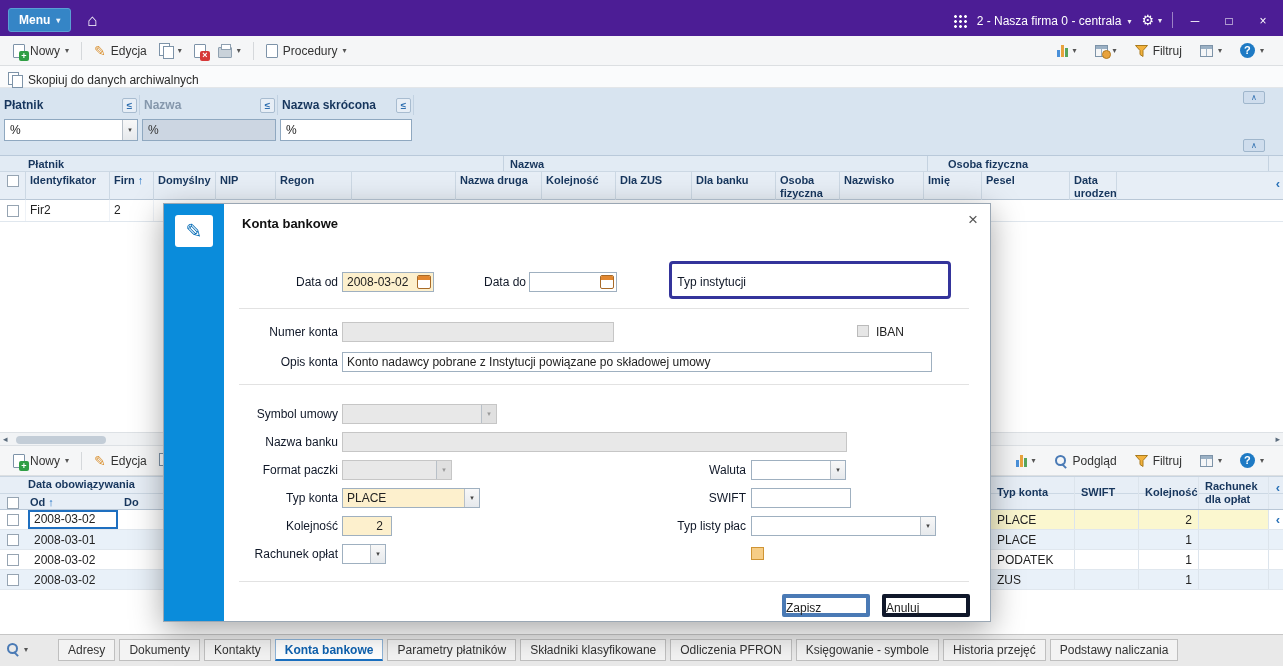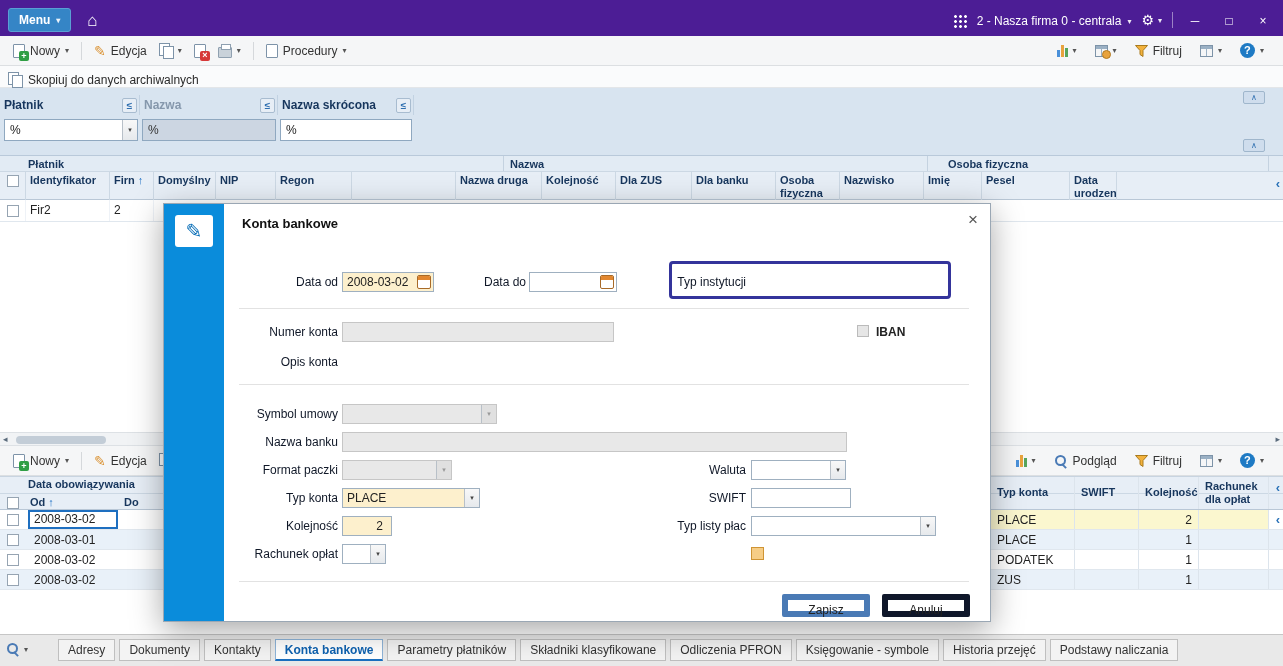--- a/index.html
+++ b/index.html
@@ -112,21 +112,21 @@
 .dlg-sep{position:absolute;left:75px;width:730px;height:1px;background:#e2e2e2}
 .dl{position:absolute;height:20px;line-height:20px;text-align:right;color:#101828;white-space:nowrap}
 .di{position:absolute;height:20px;border:1px solid #9fb0c0;background:#fff;padding:0 4px;line-height:18px;cursor:text}
 .di.cream{background:#fdf0cd}
 .di.dis{background:#e8e8e8;border-color:#c6c6c6;cursor:default}
 .di .ddb{height:18px}
 .di.dis .ddb{color:#999;background:#e0e0e0}
 .cal{position:absolute;right:2px;top:2px;width:14px;height:14px;border:1px solid #a86a28;border-radius:2px;background:#fff;overflow:hidden;cursor:pointer}
 .cal::before{content:"";display:block;height:4px;background:#e2872f}
 .hl-box{position:absolute;left:505px;top:57px;width:282px;height:38px;border:3px solid #34349b;border-radius:4px;pointer-events:none}
-.dlg-btn{position:absolute;height:23px;width:88px;background:#fff;border:6px solid #0f172a;border-radius:2px;text-align:center;line-height:21px;color:#222;cursor:pointer}
+.dlg-btn{position:absolute;height:23px;width:88px;background:#fff;border:4px solid #0f172a;border-radius:2px;line-height:21px;color:#222;cursor:pointer}
 .dlg-btn.primary{border-color:#4a7ab5}
 </style>
 </head>
 <body>
 
 <div class="app">
 
   <div class="titlebar">
     <div class="menu-btn">
       <span>Menu</span>
@@ -440,23 +440,26 @@
     <div class="hl-box"></div>
     <div class="dl" style="left:430px;top:68px;width:152px">Typ instytucji</div>
 
     <div class="dlg-sep" style="top:104px"></div>
 
     <div class="dl" style="left:68px;top:118px;width:106px">Numer konta</div>
     <div class="di dis" style="left:178px;top:118px;width:272px">
       <span></span>
     </div>
     <span class="cb dis" style="position:absolute;left:693px;top:121px"></span>
-    <div style="position:absolute;left:712px;top:118px;height:20px;line-height:20px;font-weight:bold;color:#222">IBAN</div>
+    <div style="position:absolute;left:712px;top:118px;height:20px;line-height:20px;font-weight:normal;color:#222">IBAN</div>
 
     <div class="dl" style="left:68px;top:148px;width:106px">Opis konta</div>
+    <div class="di" style="left:178px;top:148px;width:590px">
+      <span>Konto nadawcy pobrane z Instytucji powiązane po składowej umowy</span>
+    </div>
 
     <div class="dlg-sep" style="top:180px"></div>
 
     <div class="dl" style="left:68px;top:200px;width:106px">Symbol umowy</div>
     <div class="di dis" style="left:178px;top:200px;width:155px;padding-right:18px">
       <span></span>
       <span class="ddb"></span>
     </div>
 
     <div class="dl" style="left:68px;top:228px;width:106px">Nazwa banku</div>

